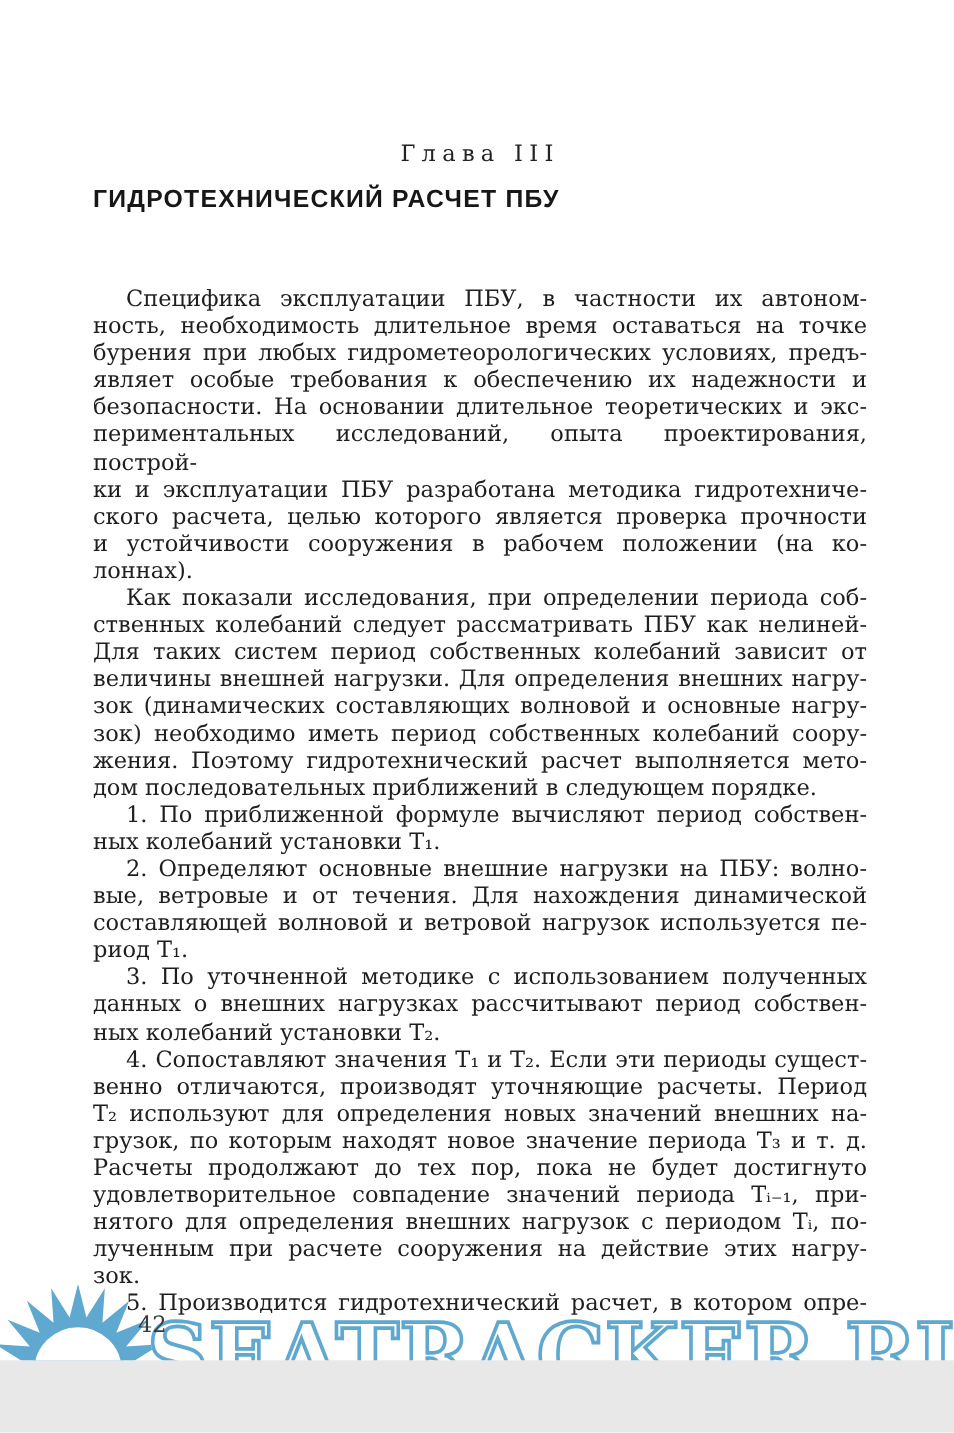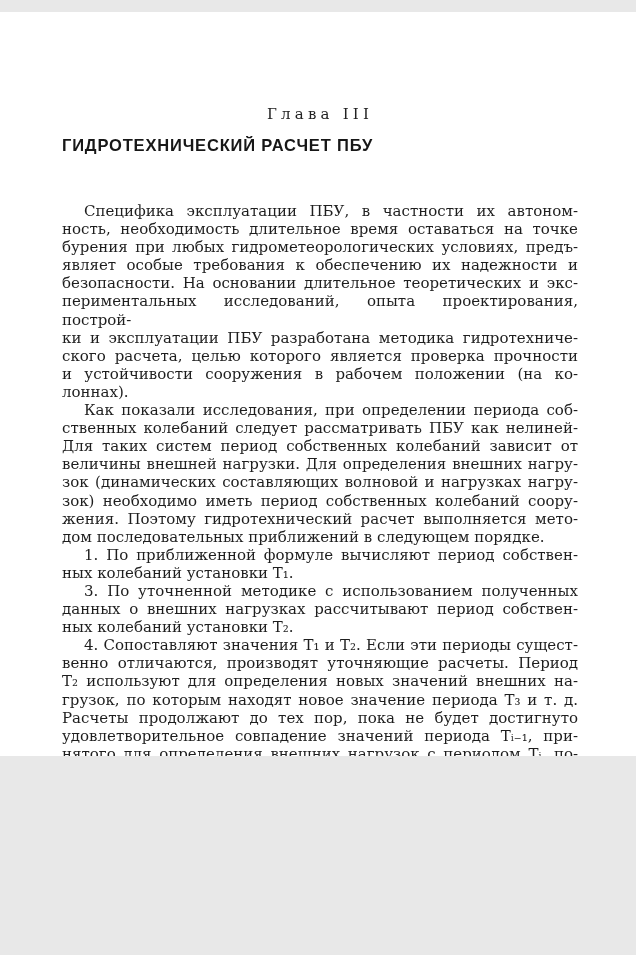--- a/index.html
+++ b/index.html
@@ -1,20 +1,20 @@
 <!DOCTYPE html>
 <html><head>
 <meta charset="utf-8">
 <style>
   html, body { margin: 0; padding: 0; background: #e8e8e8; }
   .page {
     position: relative;
     width: 636px;
-    height: 744px;
-    margin: 12px auto;
+    height: 907px;
+    margin: 0 auto;
     background: #ffffff;
     overflow: hidden;
     font-family: "DejaVu Serif", "Liberation Serif", serif;
     color: #1e1e1e;
   }
   .text-block {
     position: absolute;
     left: 62px;
     top: 0;
     width: 516px;
@@ -118,28 +118,34 @@
           <div class="line">ки и эксплуатации ПБУ разработана методика гидротехниче-</div>
           <div class="line">ского расчета, целью которого является проверка прочности</div>
           <div class="line">и устойчивости сооружения в рабочем положении (на ко-</div>
           <div class="line last">лоннах).</div>
         </div>
         <div class="para">
           <div class="line first">Как показали исследования, при определении периода соб-</div>
           <div class="line">ственных колебаний следует рассматривать ПБУ как нелиней-</div>
           <div class="line">Для таких систем период собственных колебаний зависит от</div>
           <div class="line">величины внешней нагрузки. Для определения внешних нагру-</div>
-          <div class="line">зок (динамических составляющих волновой и нагрузках нагру-</div>
+          <div class="line">зок (динамических составляющих волновой и основные нагру-</div>
           <div class="line">зок) необходимо иметь период собственных колебаний соору-</div>
           <div class="line">жения. Поэтому гидротехнический расчет выполняется мето-</div>
           <div class="line last">дом последовательных приближений в следующем порядке.</div>
         </div>
         <div class="para">
           <div class="line first">1. По приближенной формуле вычисляют период собствен-</div>
           <div class="line last">ных колебаний установки T₁.</div>
+        </div>
+        <div class="para">
+          <div class="line first">2. Определяют основные внешние нагрузки на ПБУ: волно-</div>
+          <div class="line">вые, ветровые и от течения. Для нахождения динамической</div>
+          <div class="line">составляющей волновой и ветровой нагрузок используется пе-</div>
+          <div class="line last">риод T₁.</div>
         </div>
         <div class="para">
           <div class="line first">3. По уточненной методике с использованием полученных</div>
           <div class="line">данных о внешних нагрузках рассчитывают период собствен-</div>
           <div class="line last">ных колебаний установки T₂.</div>
         </div>
         <div class="para">
           <div class="line first">4. Сопоставляют значения T₁ и T₂. Если эти периоды сущест-</div>
           <div class="line">венно отличаются, производят уточняющие расчеты. Период</div>
           <div class="line">T₂ используют для определения новых значений внешних на-</div>

